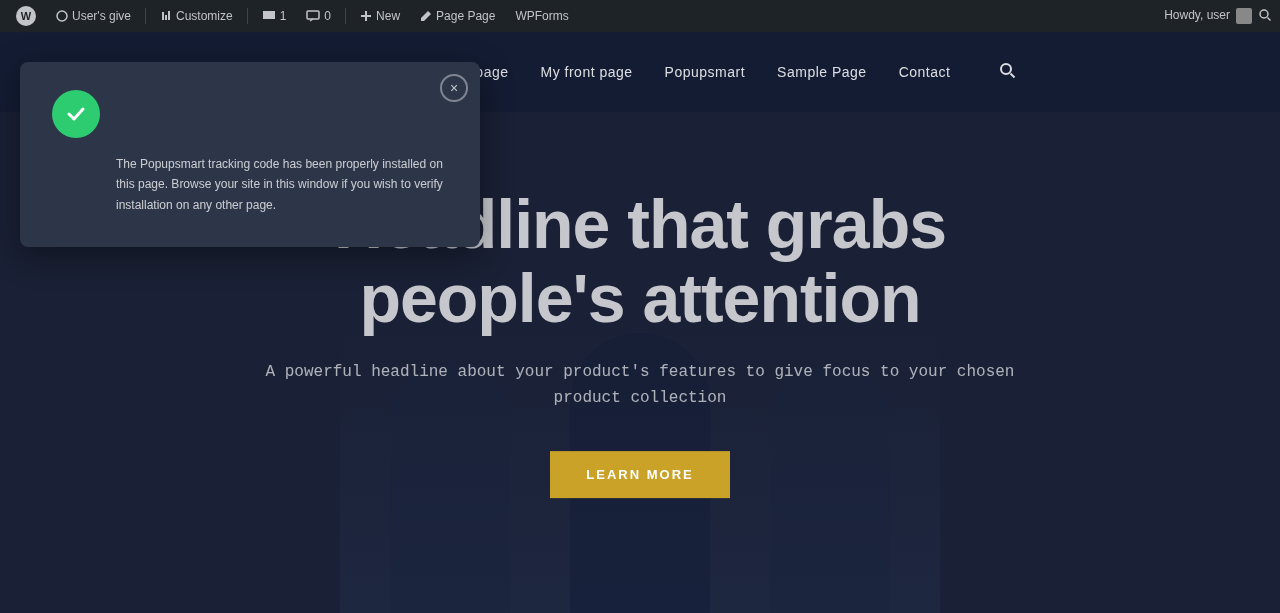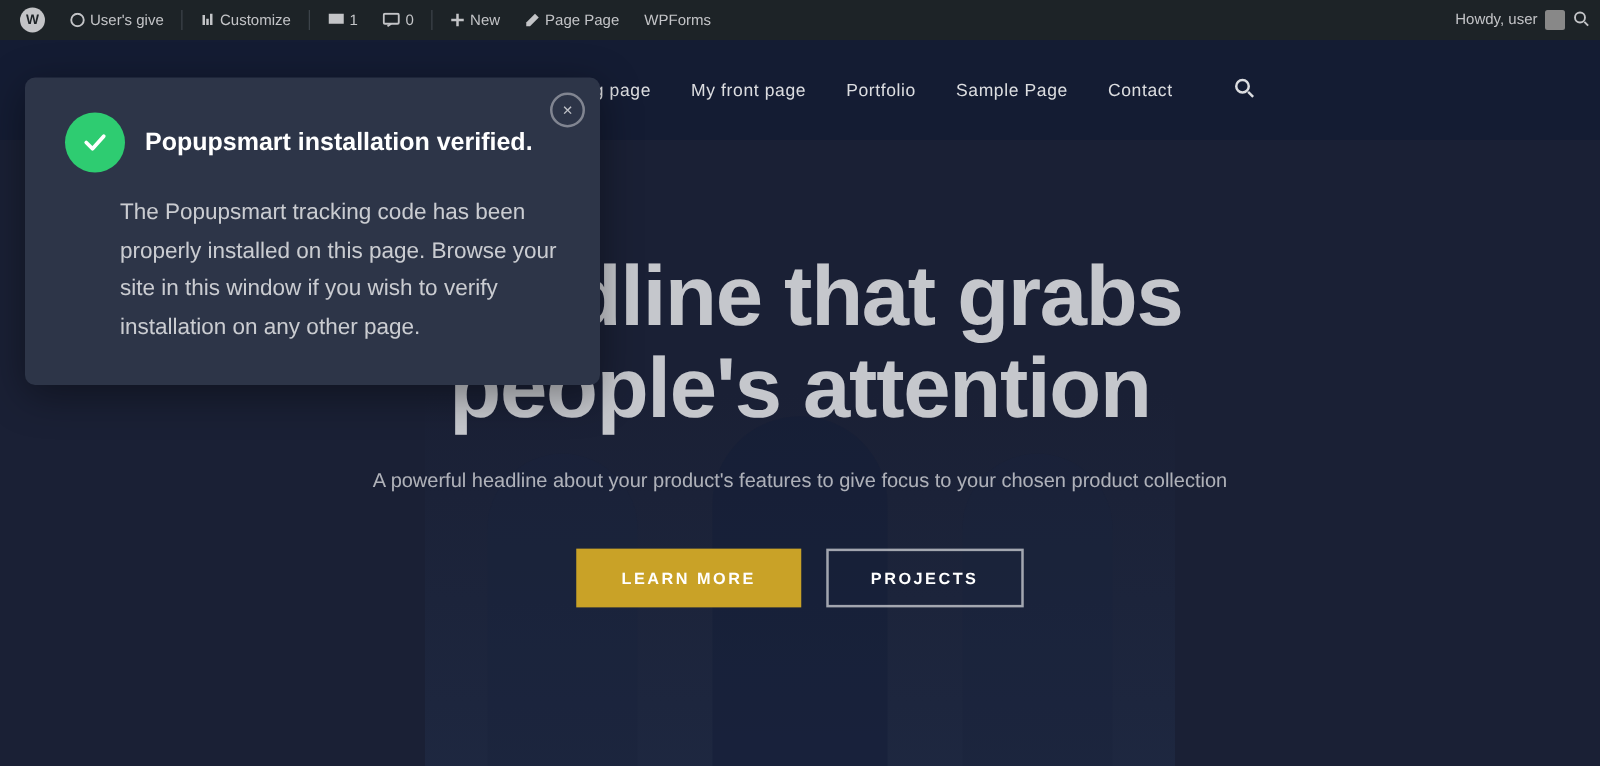--- a/index.html
+++ b/index.html
@@ -109,20 +109,21 @@
       color: rgba(255,255,255,0.75);
       line-height: 1.1;
       letter-spacing: -1px;
       margin-bottom: 24px;
     }
     .hero-subheadline {
       font-size: 16px;
       color: rgba(255,255,255,0.65);
       line-height: 1.6;
       margin-bottom: 40px;
+      font-family: Liberation Mono, monospace;
     }
     .hero-buttons {
       display: flex;
       align-items: center;
       justify-content: center;
       gap: 20px;
       margin-top: 32px;
     }
     .btn-primary {
       background: #c9a227;
@@ -221,24 +222,24 @@
       flex-shrink: 0;
     }
     .popup-icon svg { width: 24px; height: 24px; }
     .popup-title {
       font-size: 20px;
       font-weight: 700;
       color: #fff;
       line-height: 1.2;
     }
     .popup-body {
-      font-size: 18px;
+      font-size: 12px;
       color: rgba(255,255,255,0.75);
       line-height: 1.7;
-      margin-left: 44px;
+      margin-left: 64px;
     }
 
     
     .elementor-icon {
       width: 16px; height: 16px;
       background: #e54e33;
       border-radius: 50%;
       display: inline-block;
       margin-right: 2px;
       vertical-align: middle;
@@ -313,47 +314,45 @@
     <div class="bg-person-tall"></div>
     <div class="bg-person"></div>
   </div>
 
   <nav class="site-nav">
     <div class="nav-links">
       <a class="nav-link">About</a>
       <a class="nav-link">Contact</a>
       <a class="nav-link">My blog page</a>
       <a class="nav-link">My front page</a>
-      <a class="nav-link">Portfolio</a>
+      <a class="nav-link">Popupsmart</a>
       <a class="nav-link">Sample Page</a>
       <a class="nav-link">Contact</a>
       <span class="nav-search">
         <svg width="18" height="18" viewBox="0 0 18 18" fill="none" stroke="rgba(255,255,255,0.85)" stroke-width="2">
           <circle cx="8" cy="8" r="5"></circle>
           <path d="M12.5 12.5l4 4"></path>
         </svg>
       </span>
     </div>
   </nav>
 
   <div class="hero-content">
     <h1 class="hero-headline">Headline that grabs people's attention</h1>
     <p class="hero-subheadline">A powerful headline about your product's features to give focus to your chosen product collection</p>
     <div class="hero-buttons">
       <button class="btn-primary">LEARN MORE</button>
-      <button class="btn-secondary">PROJECTS</button>
     </div>
   </div>
 
   <div class="popup">
     <button class="popup-close">×</button>
     <div class="popup-header">
       <div class="popup-icon">
         <svg viewBox="0 0 24 24" fill="none" stroke="#fff" stroke-width="3" stroke-linecap="round" stroke-linejoin="round">
           <path d="M5 12l5 5L19 7"></path>
         </svg>
       </div>
-      <div class="popup-title">Popupsmart installation verified.</div>
     </div>
     <div class="popup-body">The Popupsmart tracking code has been properly installed on this page. Browse your site in this window if you wish to verify installation on any other page.</div>
   </div>
 
 </div>
 
 </body></html>

